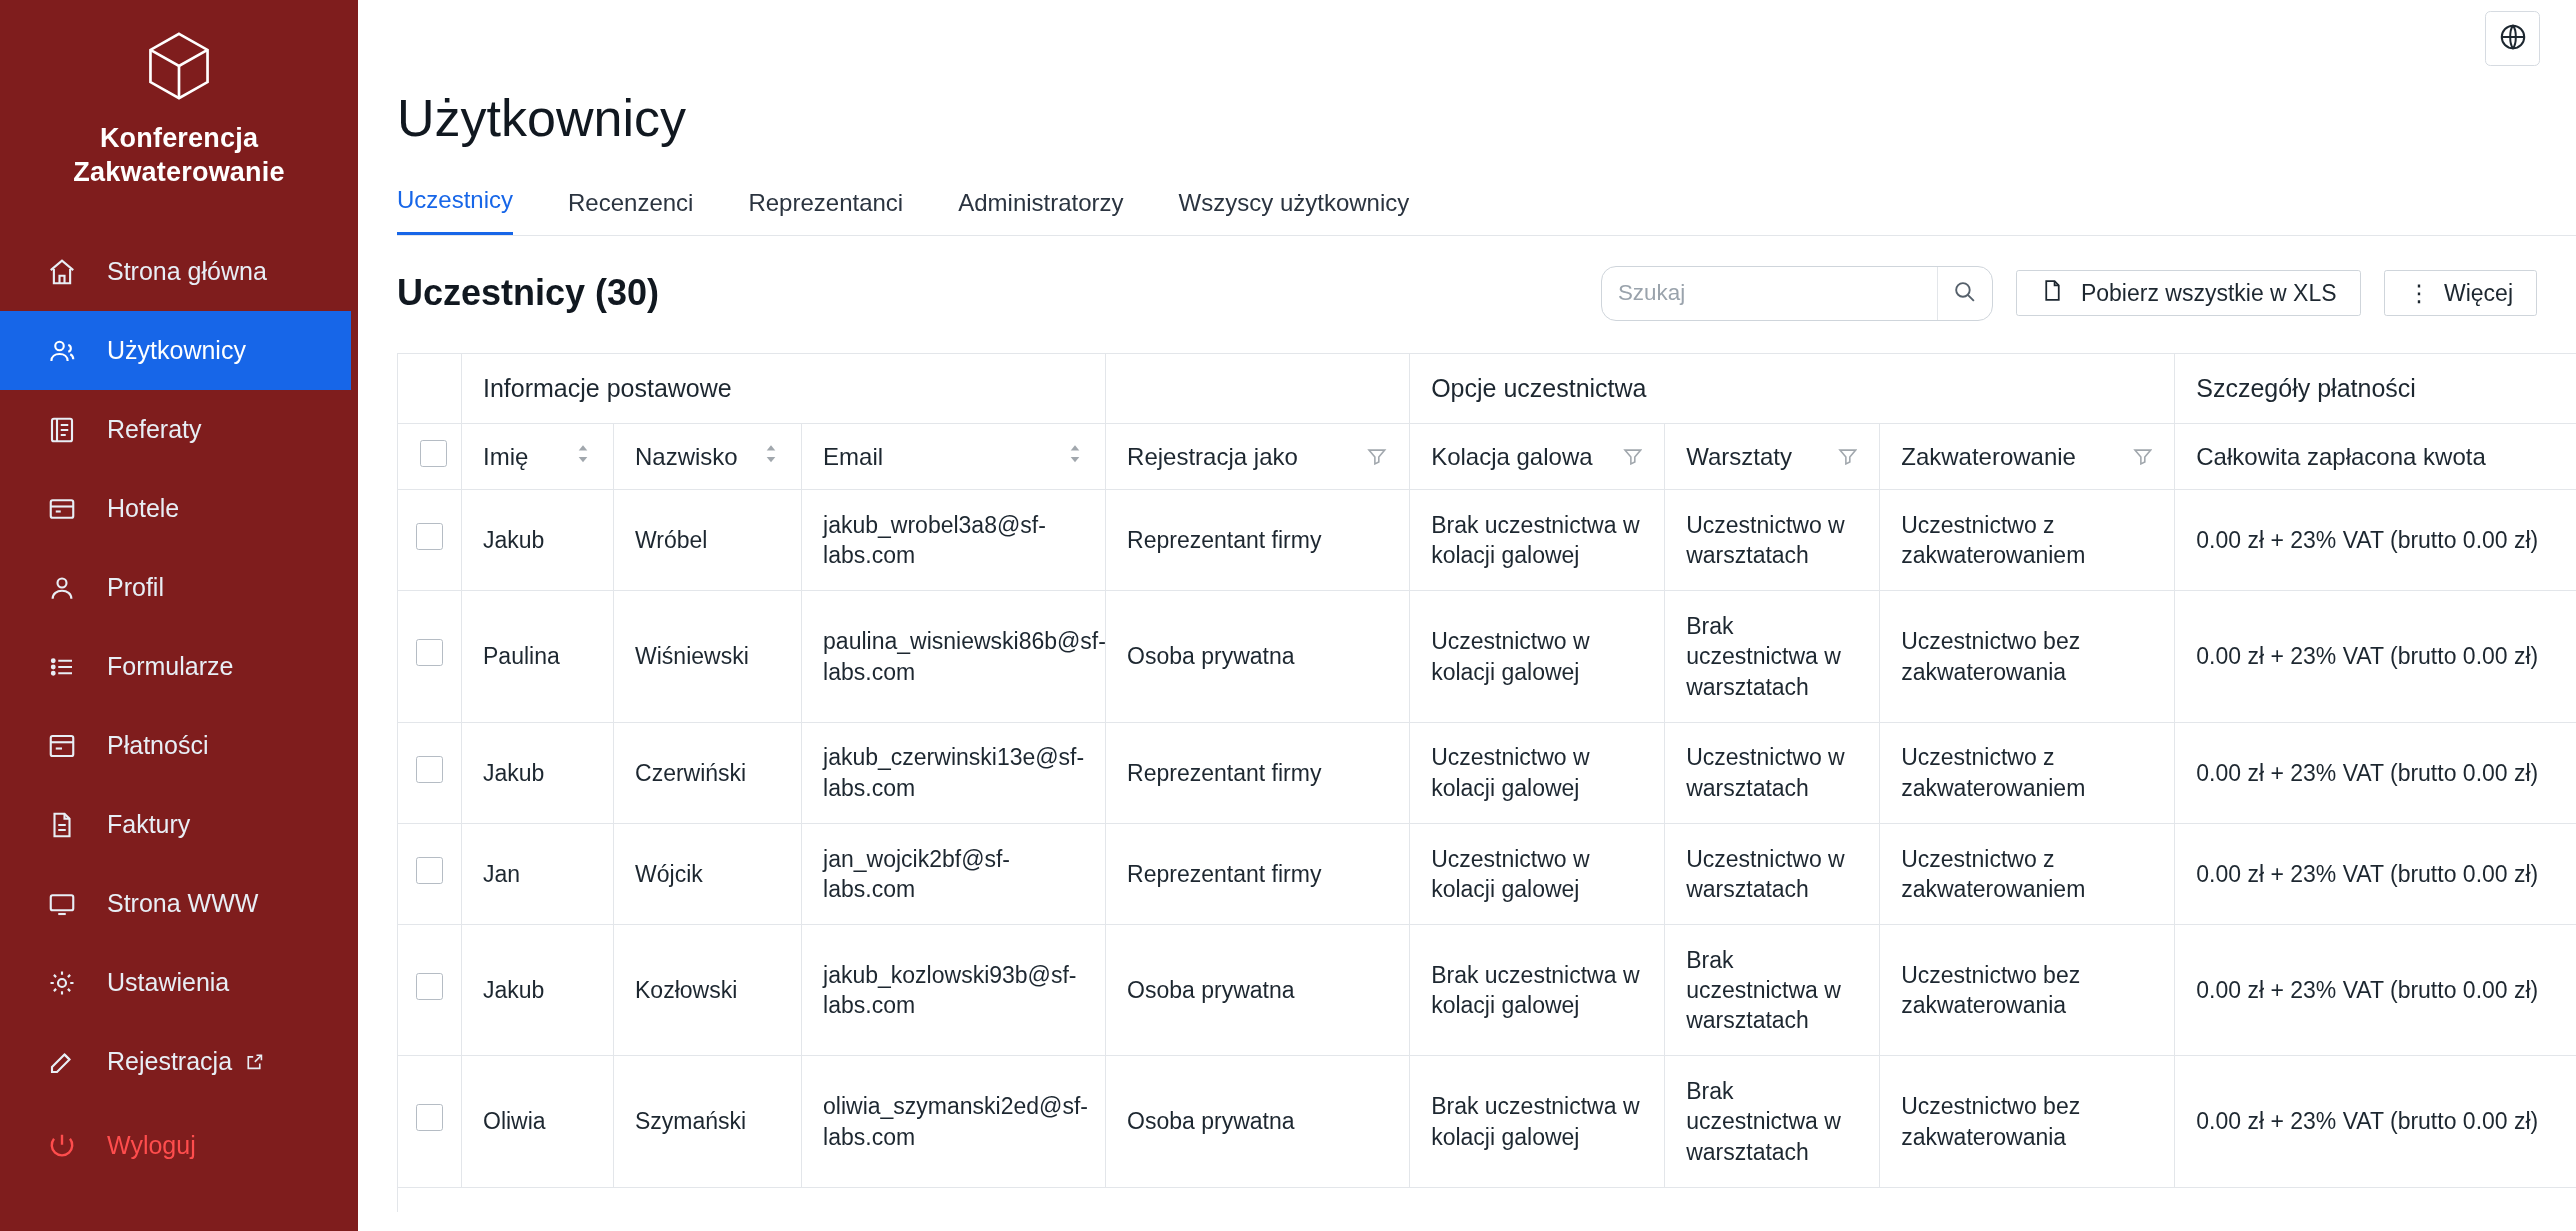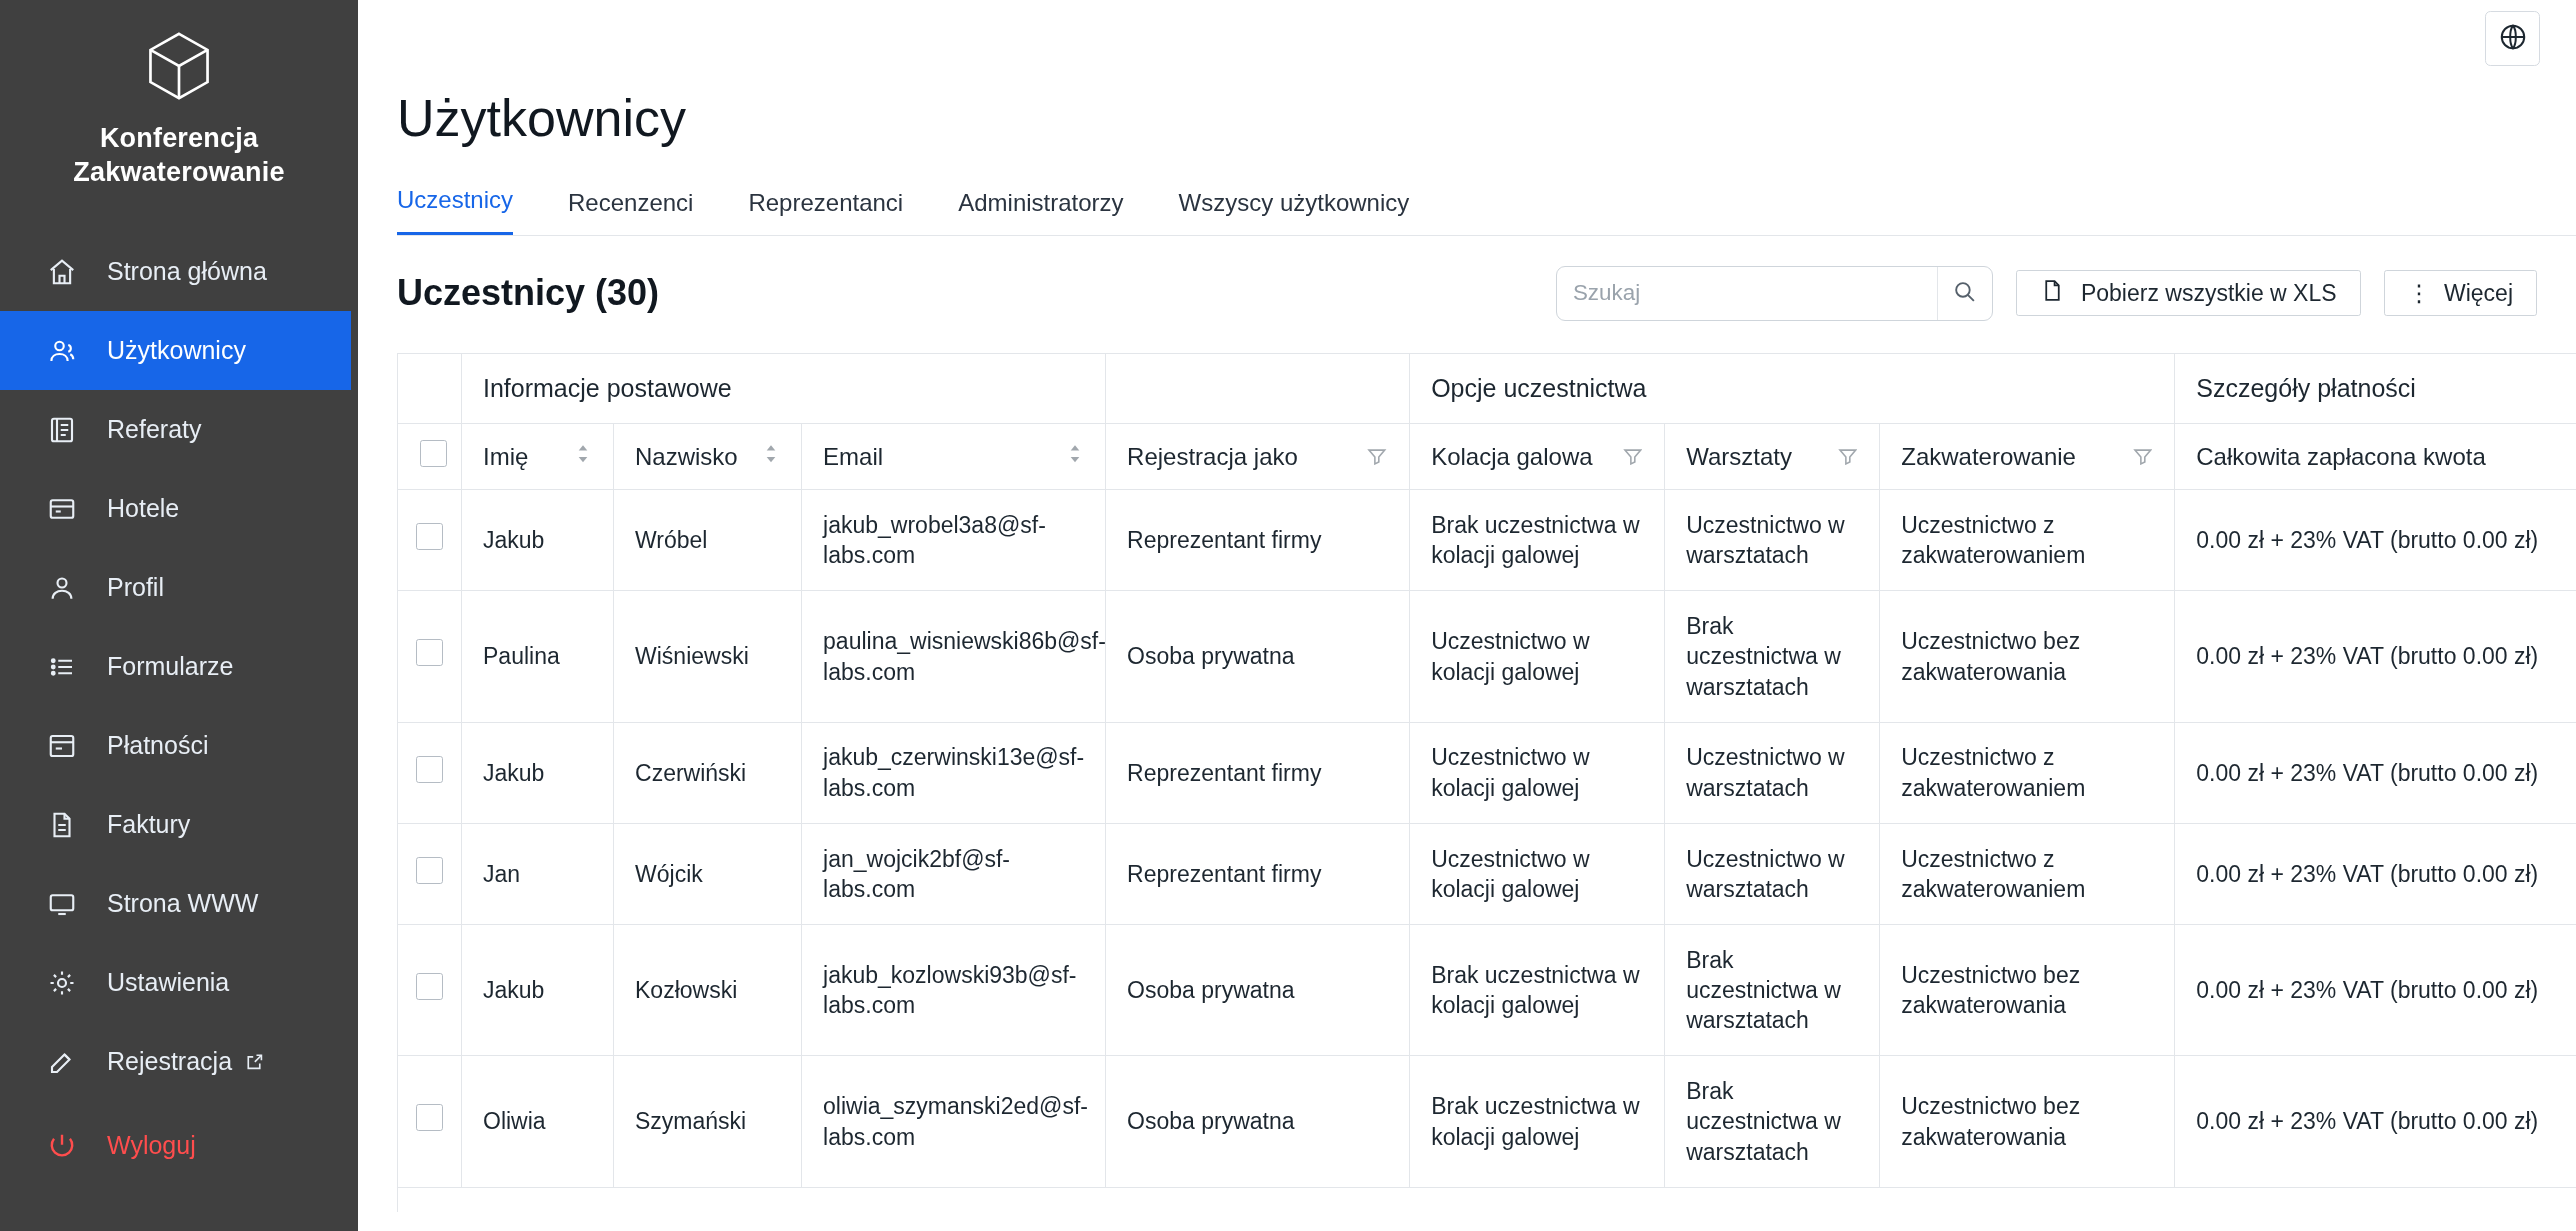--- a/index.html
+++ b/index.html
@@ -9,21 +9,21 @@
     overflow: hidden;
     font-family: "Liberation Sans", sans-serif;
     background: #ffffff;
   }
   .app { display: flex; width: 2576px; height: 1232px; }
 
   
   .sidebar {
     width: 358px;
     flex: 0 0 358px;
-    background: #404040;
+    background: #7f1d1d;
     color: #ffffff;
     padding-top: 30px;
     position: relative;
   }
   .brand { text-align: center; padding: 0 27px 27px 27px; }
   .brand-logo { display: block; margin: 0 auto 16px auto; }
   .brand-title {
     font-size: 27px; line-height: 34px; font-weight: 700; letter-spacing: 0.2px;
   }
   .nav { margin-top: 16px; }
@@ -86,22 +86,22 @@
   }
   .tab.active { color: #1766e8; border-bottom: 3.6px solid #1766e8; }
 
   .toolbar {
     display: flex; align-items: center;
     margin: 30px 39px 0 39px;
   }
   .section-title { font-size: 36px; color: #111820; flex: 1 1 auto; font-weight: bold; }
   .search-wrap {
     display: flex; align-items: center;
-    border: 0.9px solid #cfd5db; border-radius: 9px;
-    height: 55px; width: 437px; background: #fff;
+    border: 0.9px solid #cfd5db; border-radius: 15px;
+    height: 55px; width: 392px; background: #fff;
   }
   .search-wrap input {
     border: 0; outline: none; height: 100%;
     flex: 1 1 auto; padding: 0 16px; font-size: 22.4px; color: #333;
     background: transparent;
     font-family: "Liberation Sans", sans-serif;
   }
   .search-wrap input::placeholder { color: #9aa3ac; }
   .search-btn {
     width: 55px; height: 100%;

